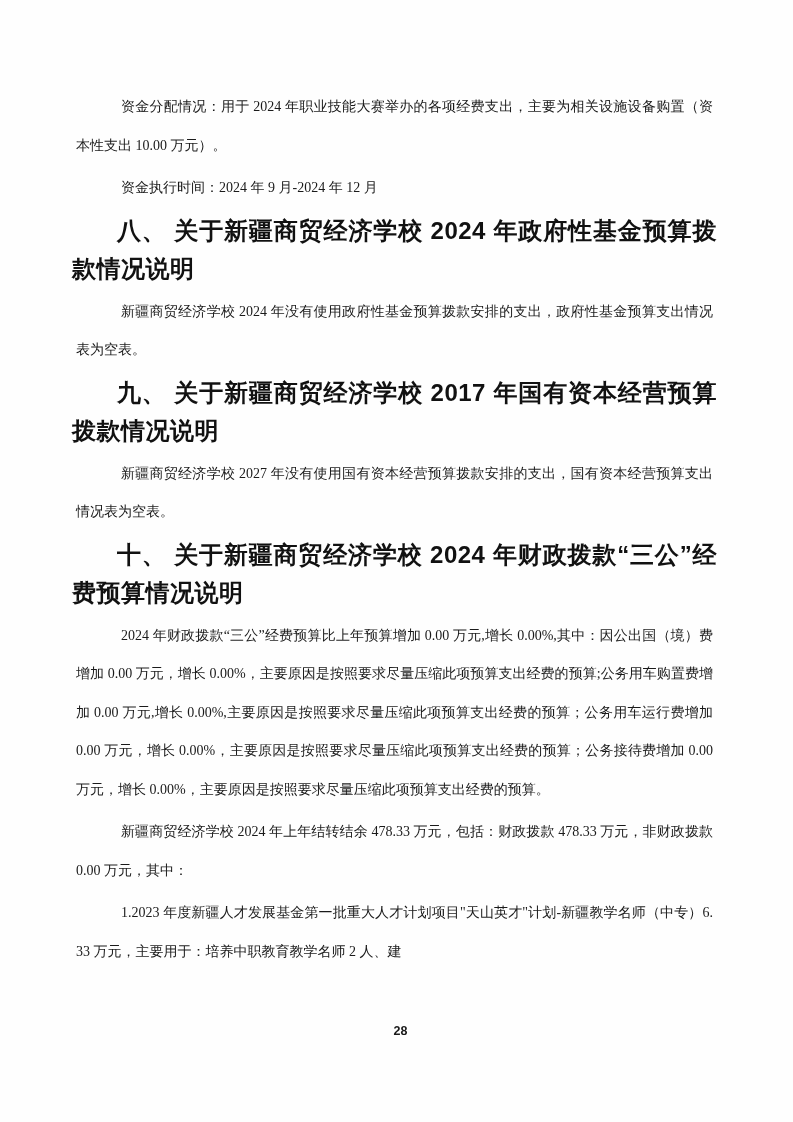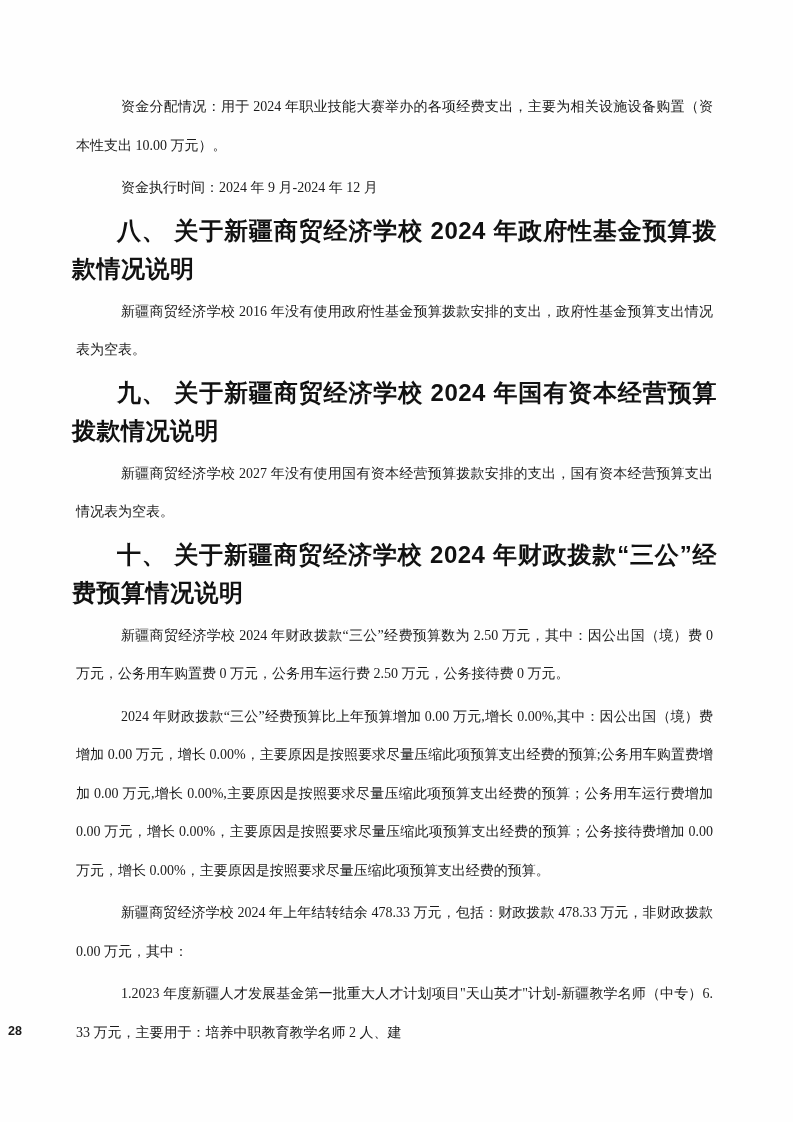--- a/index.html
+++ b/index.html
@@ -41,38 +41,38 @@
     margin: 0;
     color: #111111;
     word-break: break-all;
     letter-spacing: 0.5px;
   }
   .page-number {
     position: absolute;
     left: 0;
     right: 0;
     top: 1024px;
+    text-align: center;
     font-family: "Liberation Sans", "DejaVu Sans", sans-serif;
     font-size: 12.5px;
     font-weight: 600;
     color: #1a1a1a;
     padding-left: 8px;
   }
 </style>
 </head>
 <body>
 
 <div class="page">
   <div class="content">
     <p class="body-para">资金分配情况：用于 2024 年职业技能大赛举办的各项经费支出，主要为相关设施设备购置（资本性支出 10.00 万元）。</p>
     <p class="body-para">资金执行时间：2024 年 9 月-2024 年 12 月</p>
     <p class="heading-para">八、 关于新疆商贸经济学校 2024 年政府性基金预算拨款情况说明</p>
-    <p class="body-para">新疆商贸经济学校 2016 年没有使用政府性基金预算拨款安排的支出，政府性基金预算支出情况表为空表。</p>
-    <p class="heading-para">九、 关于新疆商贸经济学校 2024 年国有资本经营预算拨款情况说明</p>
+    <p class="body-para">新疆商贸经济学校 2024 年没有使用政府性基金预算拨款安排的支出，政府性基金预算支出情况表为空表。</p>
+    <p class="heading-para">九、 关于新疆商贸经济学校 2017 年国有资本经营预算拨款情况说明</p>
     <p class="body-para">新疆商贸经济学校 2027 年没有使用国有资本经营预算拨款安排的支出，国有资本经营预算支出情况表为空表。</p>
     <p class="heading-para">十、 关于新疆商贸经济学校 2024 年财政拨款“三公”经费预算情况说明</p>
-    <p class="body-para">新疆商贸经济学校 2024 年财政拨款“三公”经费预算数为 2.50 万元，其中：因公出国（境）费 0 万元，公务用车购置费 0 万元，公务用车运行费 2.50 万元，公务接待费 0 万元。</p>
     <p class="body-para">2024 年财政拨款“三公”经费预算比上年预算增加 0.00 万元,增长 0.00%,其中：因公出国（境）费增加 0.00 万元，增长 0.00%，主要原因是按照要求尽量压缩此项预算支出经费的预算;公务用车购置费增加 0.00 万元,增长 0.00%,主要原因是按照要求尽量压缩此项预算支出经费的预算；公务用车运行费增加 0.00 万元，增长 0.00%，主要原因是按照要求尽量压缩此项预算支出经费的预算；公务接待费增加 0.00 万元，增长 0.00%，主要原因是按照要求尽量压缩此项预算支出经费的预算。</p>
     <p class="body-para">新疆商贸经济学校 2024 年上年结转结余 478.33 万元，包括：财政拨款 478.33 万元，非财政拨款 0.00 万元，其中：</p>
     <p class="body-para">1.2023 年度新疆人才发展基金第一批重大人才计划项目"天山英才"计划-新疆教学名师（中专）6.33 万元，主要用于：培养中职教育教学名师 2 人、建</p>
   </div>
   <div class="page-number">28</div>
 </div>
 
 </body></html>

